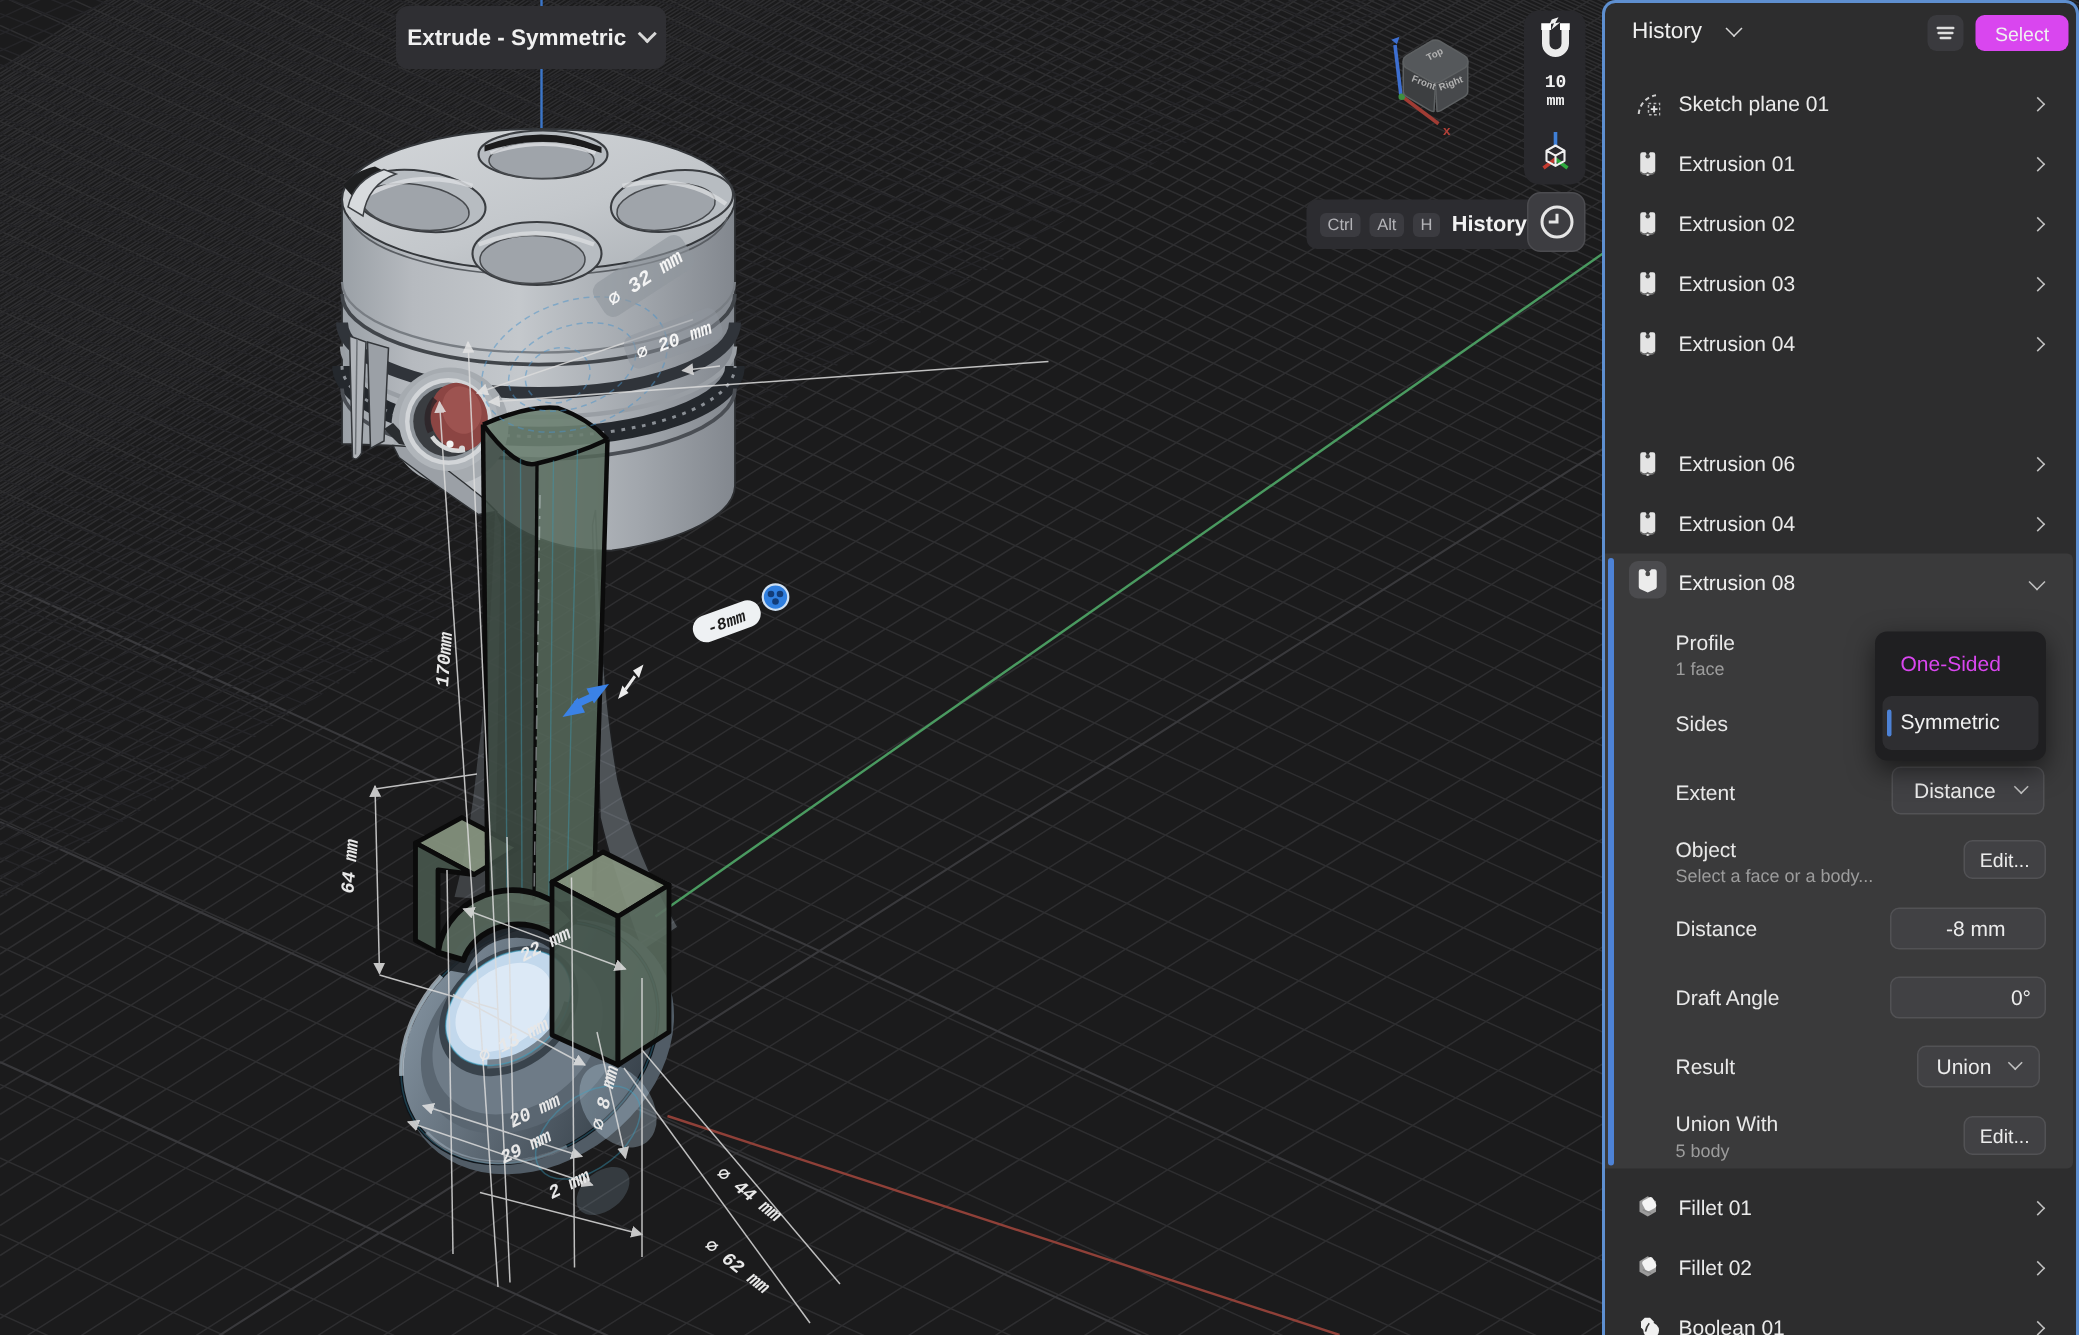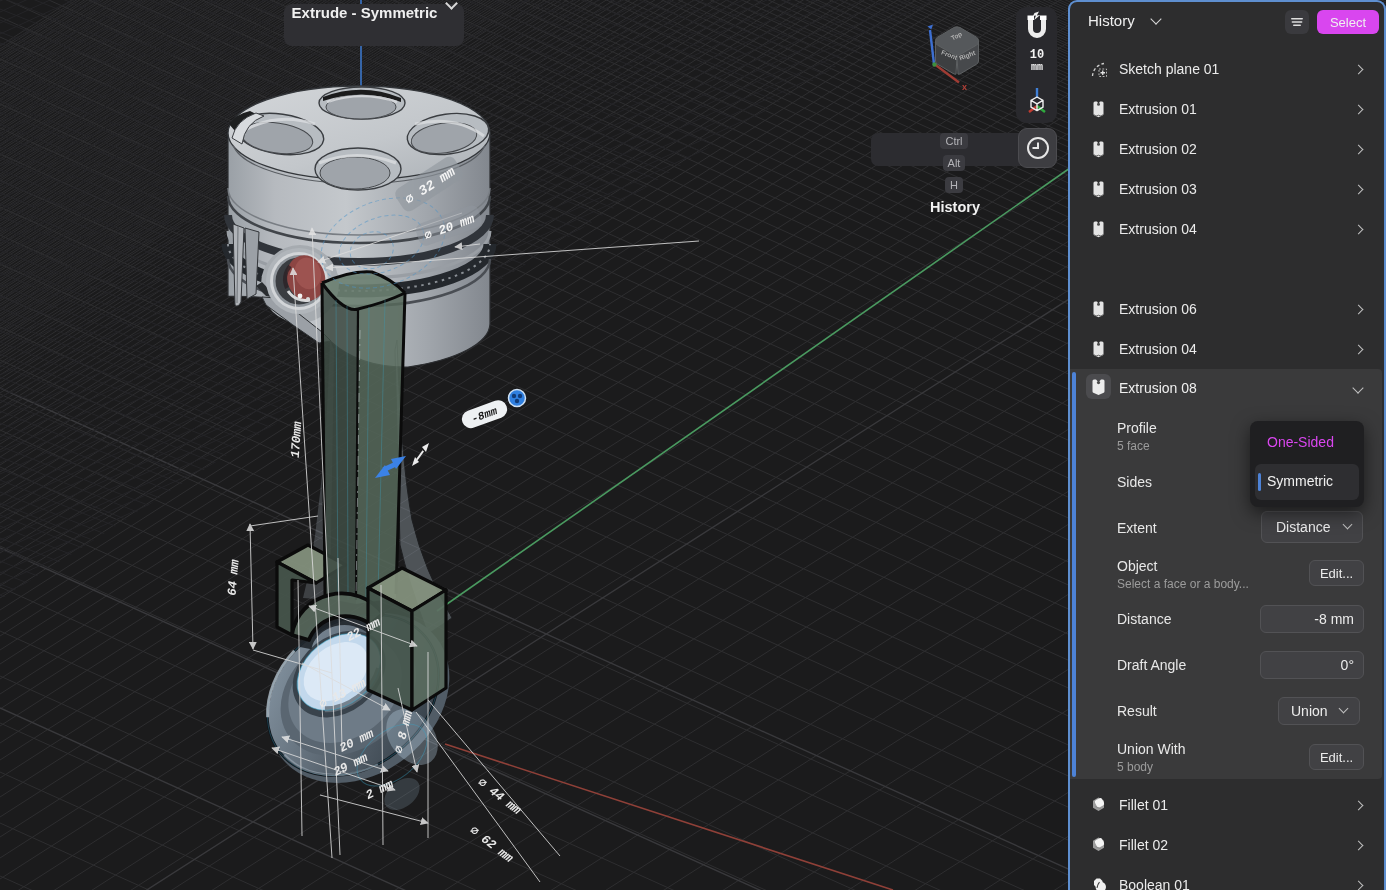--- a/index.html
+++ b/index.html
@@ -2,33 +2,33 @@
 <html><head><meta charset="utf-8">
 <style>
 * { margin:0; padding:0; box-sizing:border-box; }
 html,body { width:1386px; height:890px; overflow:hidden; background:#1b1b1c;
   font-family:"Liberation Sans", sans-serif; }
 #stage { position:relative; width:1386px; height:890px; }
 .abs { position:absolute; }
 
 
 #pill { left:264px; top:4px; width:180px; height:42px; background:#2f2f33;
-  border-radius:8px; display:flex; justify-content:center;
-  gap:10px; color:#f0f0f0; font-size:15px; font-weight:700;margin-left:20px; }
+  border-radius:8px; display:flex; align-items:center; justify-content:center;
+  gap:10px; color:#f0f0f0; font-size:15px; font-weight:700; }
 .chev { width:9px; height:9px; border-right:2px solid #d8d8d8; border-bottom:2px solid #d8d8d8;
   transform:rotate(45deg); margin-top:-5px; }
 
 
 #tools { left:1016px; top:7px; width:41px; height:116px; background:#29292d; border-radius:10px; }
 #histbtn { left:1018px; top:128px; width:39px; height:40px; background:#3d3d41;
   border-radius:9px; border:1px solid #4c4c50; display:flex; align-items:center; justify-content:center; }
 
 
 #tip { left:871px; top:133px; width:157px; height:33px; background:#2c2c30; border-radius:7px;
-  display:flex; align-items:center; padding-left:9px; gap:6px;flex-direction:column; }
+  display:flex; align-items:center; padding-left:9px; gap:6px; }
 .key { background:#3b3b40; border-radius:4px; color:#b4b4b8; font-size:11px;
   padding:2px 5px; line-height:12px; }
 #tip b { color:#f2f2f2; font-size:14.5px; margin-left:2px; }
 
 
 #panel { left:1068px; top:0; width:318px; height:890px; background:#2d2d2e;
   border-left:2px solid #5e8fd0; border-top:2px solid #5e8fd0;
   border-right:2px solid #5e8fd0; border-radius:9px 9px 0 0; }
 #phead { position:absolute; left:18px; top:10px; color:#f0f0f0; font-size:15px;
   display:flex; align-items:center; gap:17px; }
@@ -1079,29 +1079,29 @@
         <span class="rchev"></span>
       </div>
  <div id="exp">
   <div class="hicon"><svg width="25" height="25" viewBox="0 0 25 25">
             <path d="M8 5.5 L10 5.5 L12.5 8.2 L15 5.5 L17 5.5 Q18.5 5.5 18.5 7 L18.5 17.2 Q18.5 18.2 17.7 18.7 L12.5 21 L7.3 18.7 Q6.5 18.2 6.5 17.2 L6.5 7 Q6.5 5.5 8 5.5 Z" fill="#ececec"></path>
             <circle cx="12.5" cy="8.6" r="1.6" fill="#4a4a4a"></circle>
           </svg></div>
   <div class="hlab">Extrusion 08</div>
         <div class="dchev"></div>
   <div class="plab" style="top:51px">Profile</div>
-        <div class="psub" style="top:70px">5 face</div>
+        <div class="psub" style="top:70px">1 face</div>
   <div class="plab" style="top:105px">Sides</div>
   <div class="plab" style="top:151px">Extent</div>
   <div class="ctl" style="left:191px;top:142px;width:102px;height:32px;padding-left:14px;gap:14px">Distance<span class="chev" style="border-color:#c0c0c0;border-width:1.6px;width:7px;height:7px"></span></div>
   <div class="plab" style="top:189px">Object</div>
         <div class="psub" style="top:208px">Select a face or a body...</div>
   <div class="editbtn" style="left:239px;top:191px">Edit...</div>
   <div class="plab" style="top:242px">Distance</div>
-  <div class="ctl" style="left:190px;top:236px;width:104px;height:28px;justify-content:flex-end;padding-right:9px">-8 mm</div>
+  <div class="ctl" style="left:190px;top:236px;width:104px;height:28px;justify-content:flex-end;padding-right:26px">-8 mm</div>
   <div class="plab" style="top:288px">Draft Angle</div>
   <div class="ctl" style="left:190px;top:282px;width:104px;height:28px;justify-content:flex-end;padding-right:9px">0°</div>
   <div class="plab" style="top:334px">Result</div>
   <div class="ctl" style="left:208px;top:328px;width:82px;height:28px;padding-left:12px;gap:12px">Union<span class="chev" style="border-color:#c0c0c0;border-width:1.6px;width:7px;height:7px"></span></div>
   <div class="plab" style="top:372px">Union With</div>
         <div class="psub" style="top:391px">5 body</div>
   <div class="editbtn" style="left:239px;top:375px">Edit...</div>
   <div id="popup">
    <div class="opt1">One-Sided</div>
    <div class="sel">

